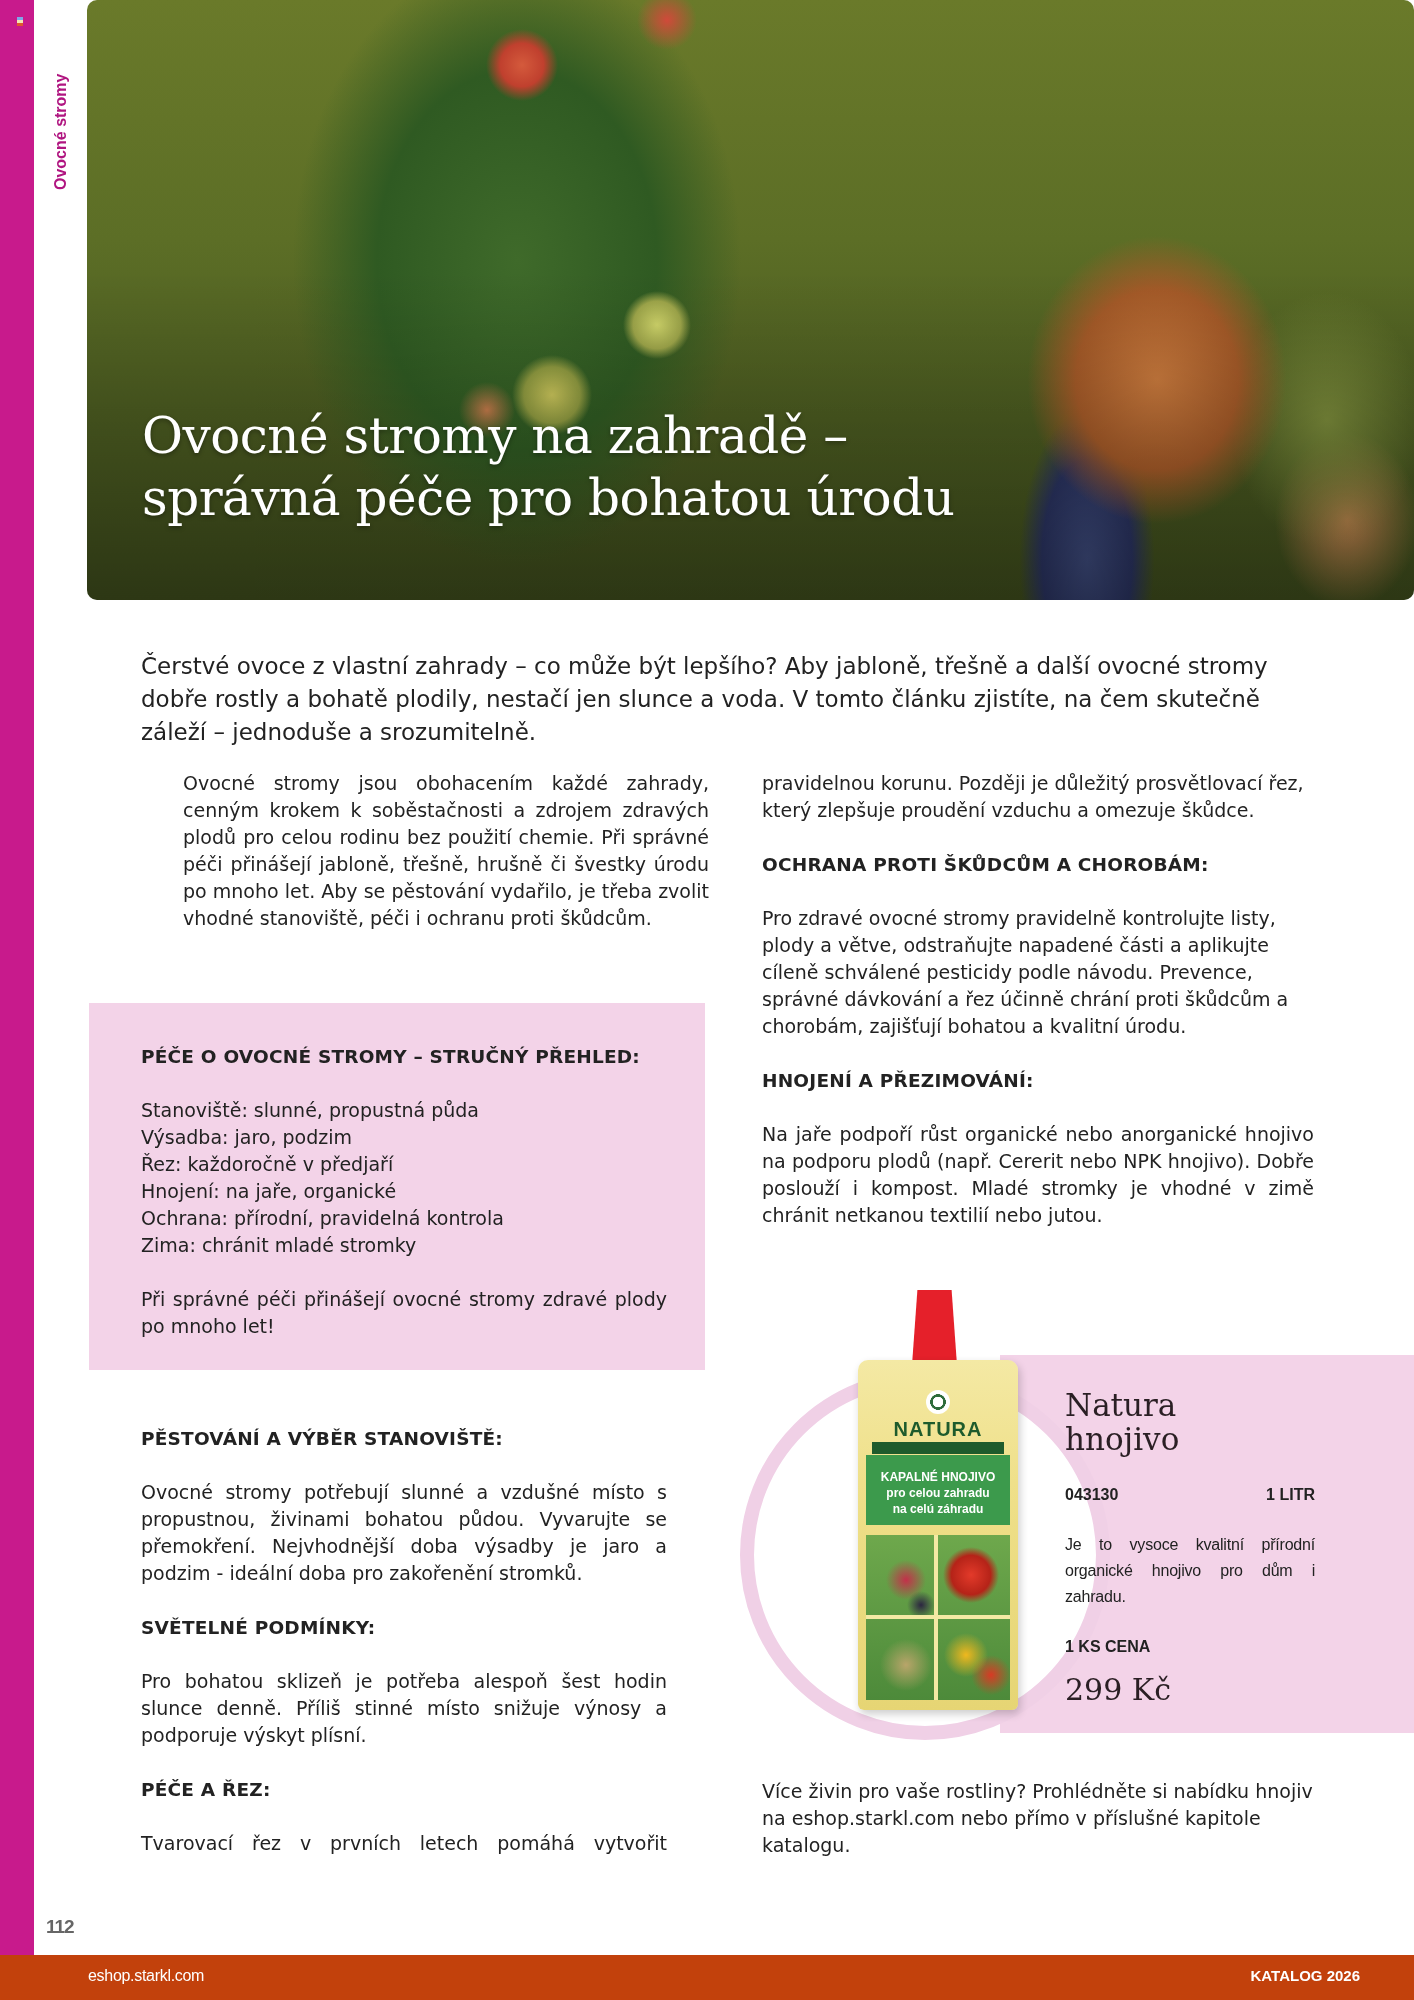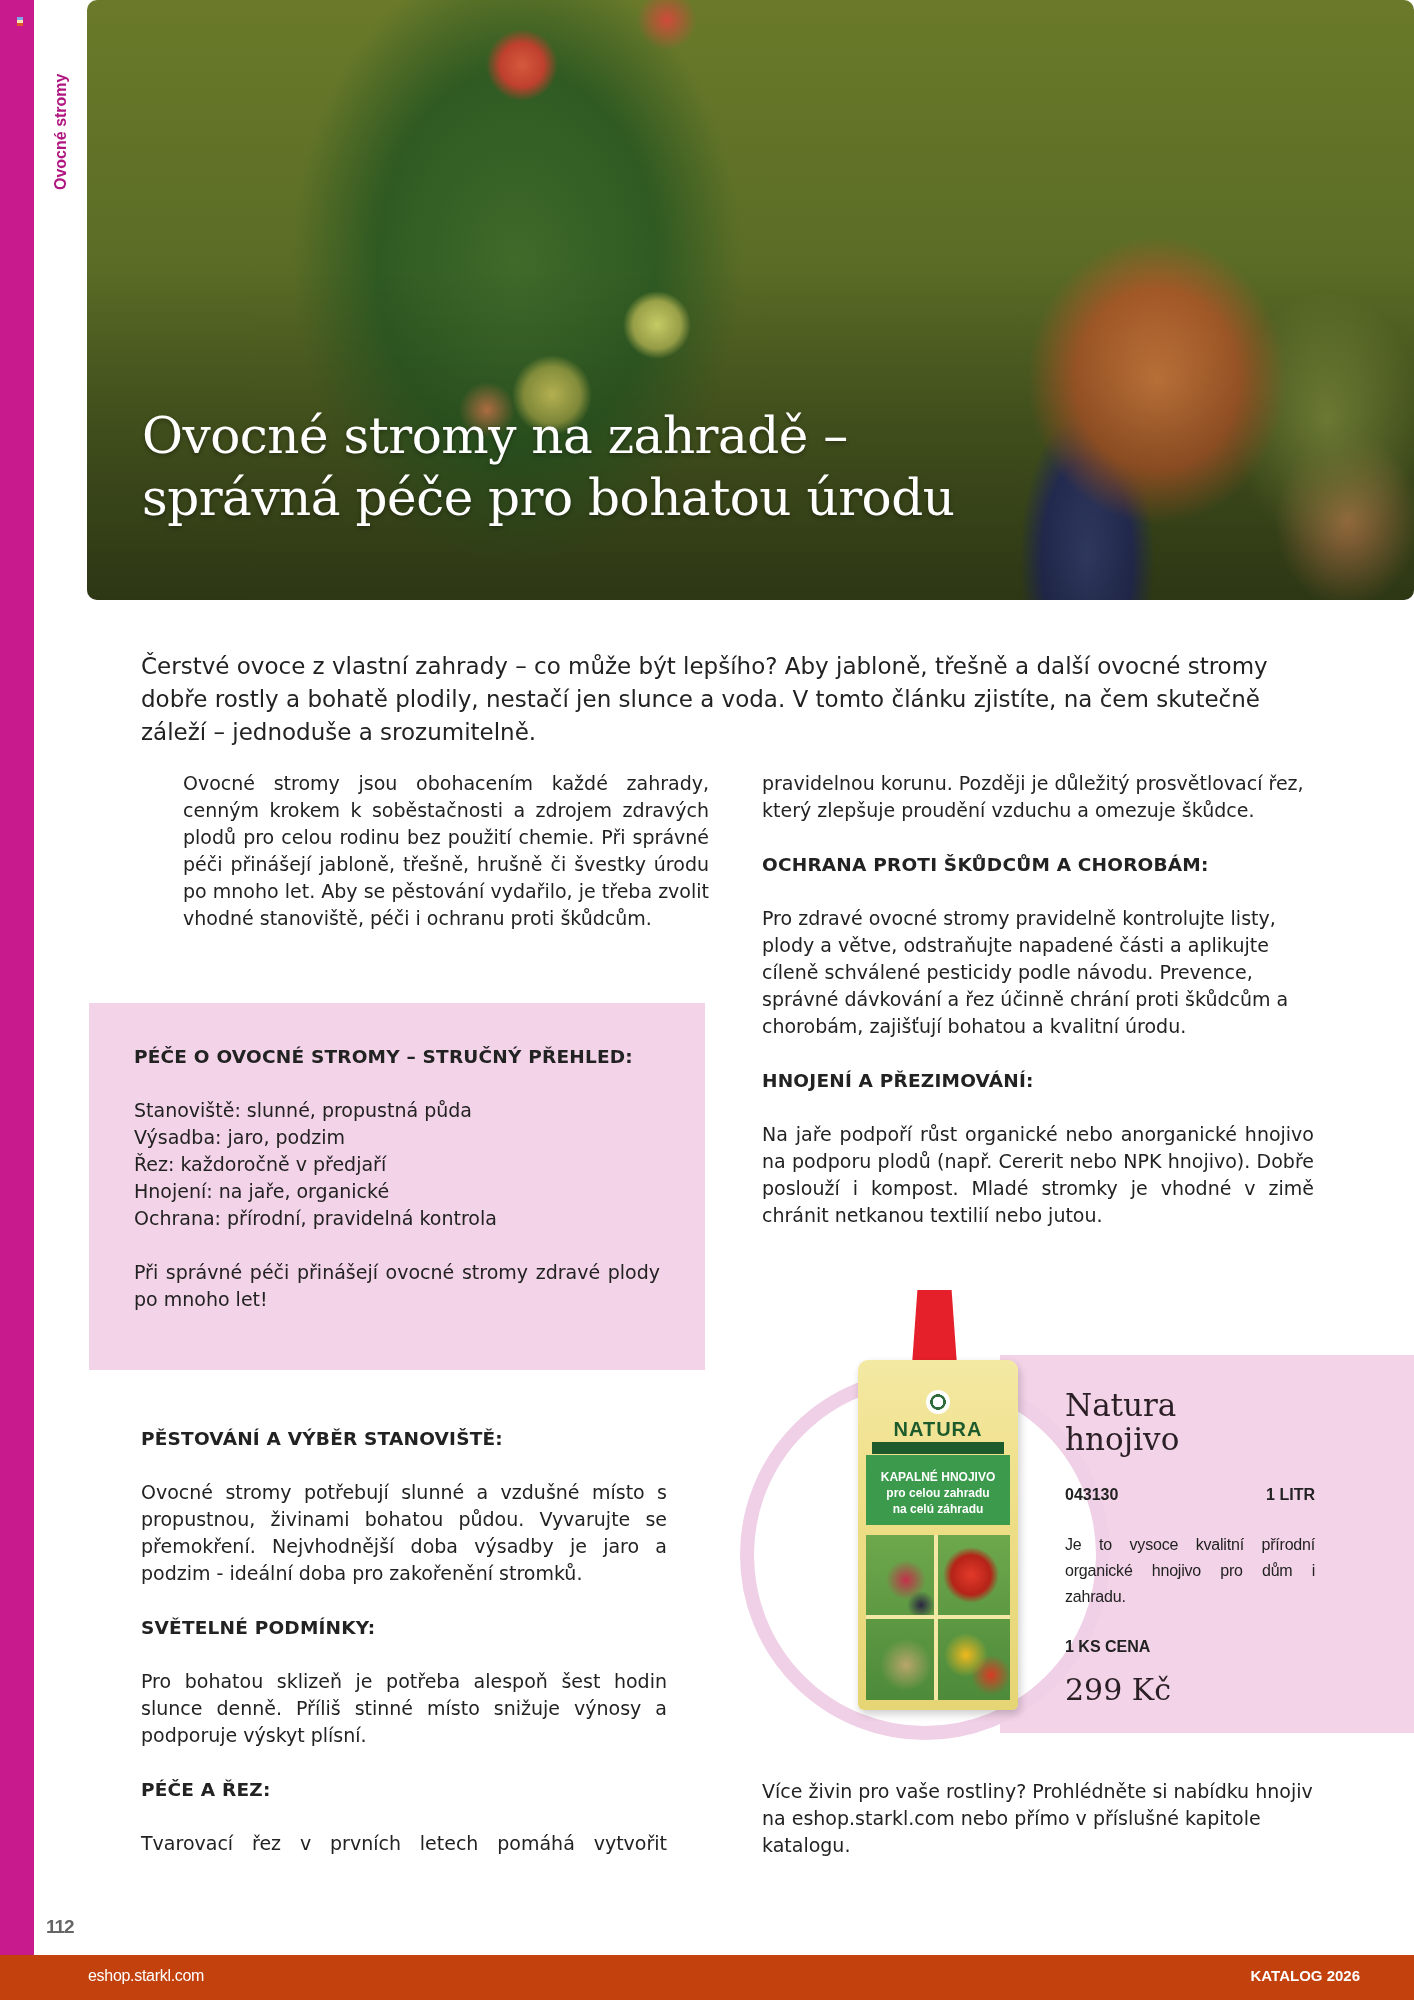--- a/index.html
+++ b/index.html
@@ -34,21 +34,21 @@
 
   .lead { position:absolute; left:141px; top:650px; width:1180px; font-size:23px; line-height:33px; color:#222; }
 
   .col { position:absolute; font-size:19px; line-height:27px; color:#222; }
   .col p { margin:0; }
   .justify { text-align:justify; }
   .h { font-weight:700; font-size:18.5px; letter-spacing:0.2px; }
 
   .intro { left:141px; top:770px; width:526px; text-align:justify;margin-left:42px; }
   .pink-box { position:absolute; left:89px; top:1003px; width:616px; height:367px; background:#f3d3e8; }
-  .pink-inner { position:absolute; left:45px; top:40px; width:526px; font-size:19px; line-height:27px; color:#222; }
+  .pink-inner { position:absolute; left:52px; top:40px; width:526px; font-size:19px; line-height:27px; color:#222; }
   .pink-inner .h { margin-bottom:27px; }
   .pink-list { margin:0; padding:0; list-style:none; }
   .pink-outro { margin-top:27px; text-align:justify; }
 
   .leftcol2 { left:141px; top:1425px; width:526px; }
   .rightcol { left:762px; top:770px; width:552px; }
   .gap { height:27px; }
 
   .product-panel { position:absolute; left:1000px; top:1355px; width:414px; height:378px; background:#f3d3e8; }
   .product-circle { position:absolute; left:740px; top:1370px; width:370px; height:370px; border-radius:50%;
@@ -116,20 +116,21 @@
 
 <div class="pink-box">
   <div class="pink-inner">
     <div class="h">PÉČE O OVOCNÉ STROMY – STRUČNÝ PŘEHLED:</div>
     <ul class="pink-list">
       <li>Stanoviště: slunné, propustná půda</li>
       <li>Výsadba: jaro, podzim</li>
       <li>Řez: každoročně v předjaří</li>
       <li>Hnojení: na jaře, organické</li>
       <li>Ochrana: přírodní, pravidelná kontrola</li>
+      <li>Zima: chránit mladé stromky</li>
     </ul>
     <div class="pink-outro">Při správné péči přinášejí ovocné stromy zdravé plody po mnoho let!</div>
   </div>
 </div>
 
 <div class="col leftcol2">
   <p class="h">PĚSTOVÁNÍ A VÝBĚR STANOVIŠTĚ:</p>
   <div class="gap"></div>
   <p class="justify">Ovocné stromy potřebují slunné a vzdušné místo s propustnou, živinami bohatou půdou. Vyvarujte se přemokření. Nejvhodnější doba výsadby je jaro a podzim - ideální doba pro zakořenění stromků.</p>
   <div class="gap"></div>

